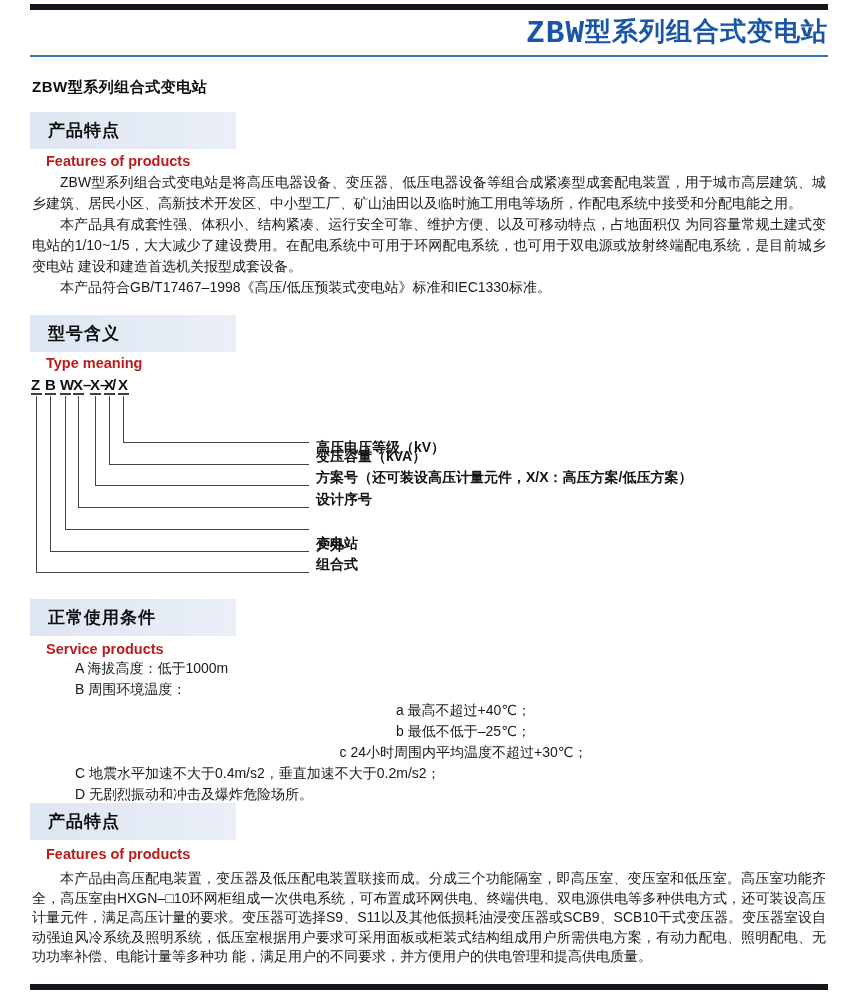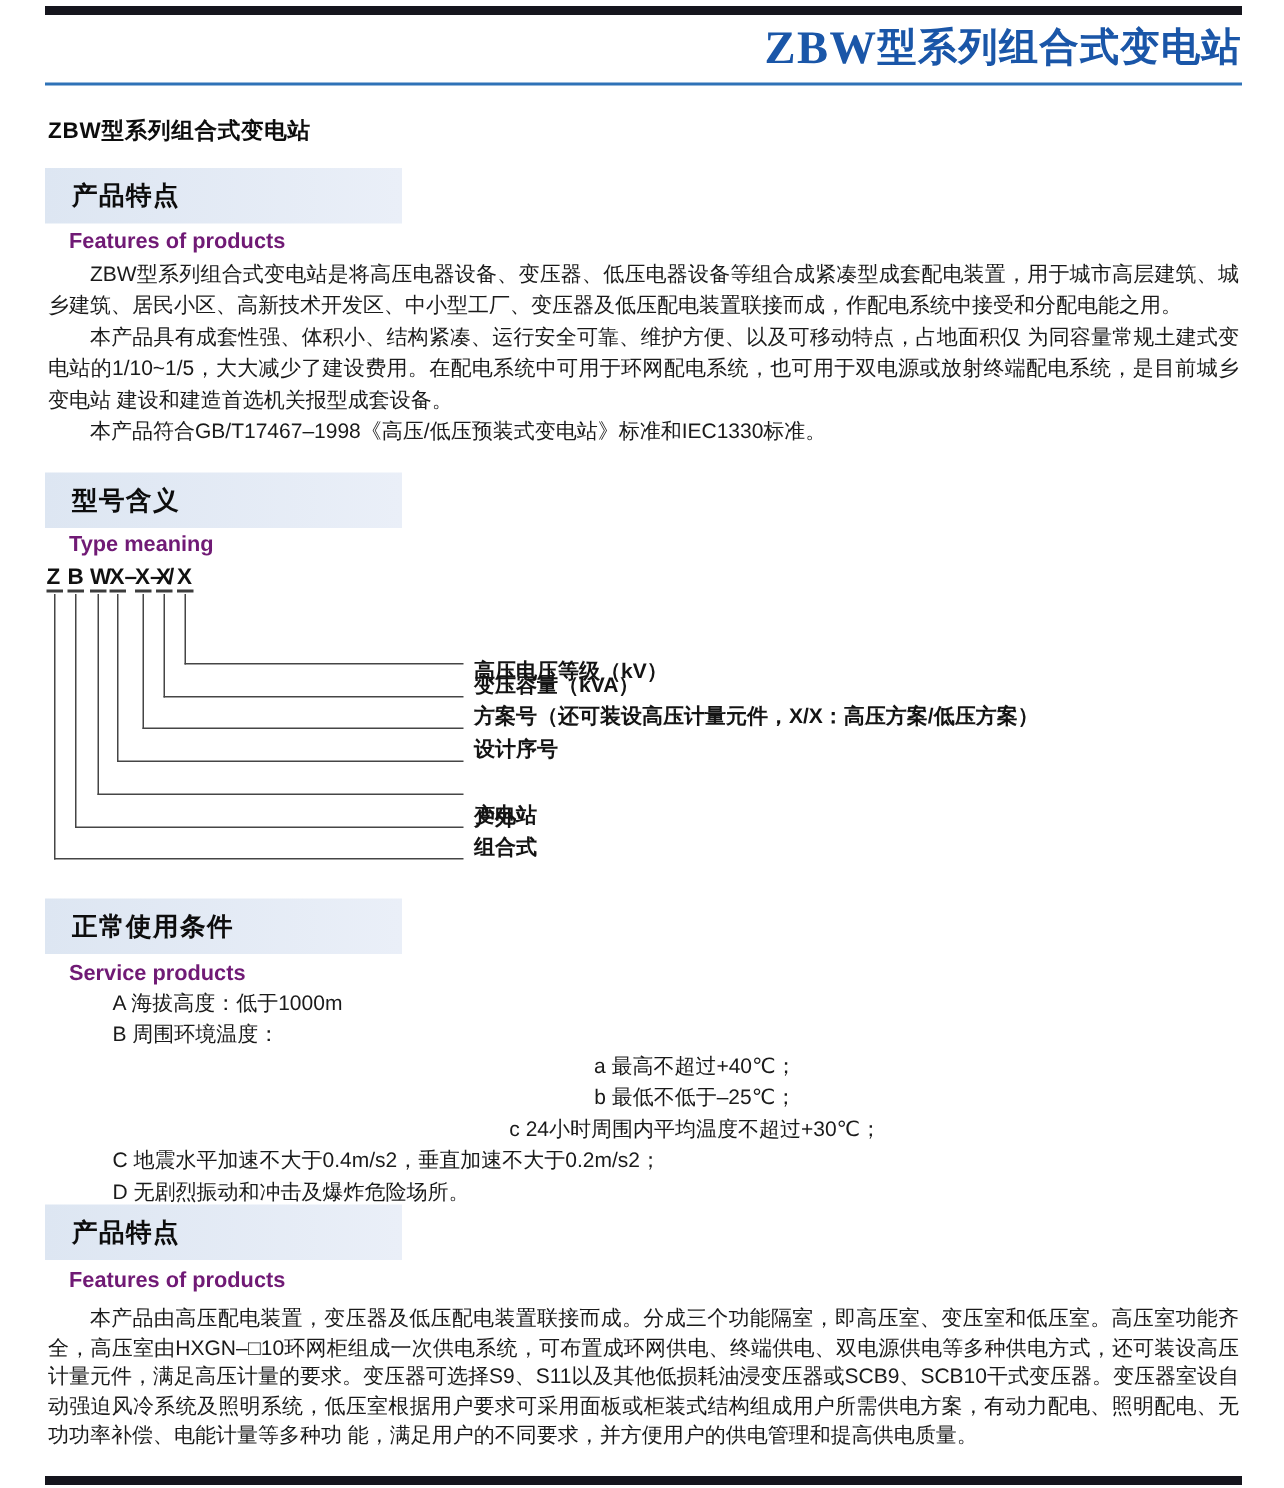--- a/index.html
+++ b/index.html
@@ -1,28 +1,28 @@
 <!DOCTYPE html>
 <html style="--accent-blue: #1a56a8; --rule-blue: #2e72b7; --section-bg: #dde6f2; --edge-bar: #15151d; --text: #1a1a1a;"><head>
 <meta charset="utf-8">
 <style>
   html,body{margin:0;padding:0;background:#ffffff;}
   .page{position:relative;width:856px;height:992px;background:#fff;overflow:hidden;
         font-family:"Liberation Sans","DejaVu Sans",sans-serif;color:var(--text,#1a1a1a);}
   .topbar{position:absolute;left:30px;top:4px;width:798px;height:6px;background:var(--edge-bar,#15151d);}
   .bottombar{position:absolute;left:30px;top:984px;width:798px;height:6px;background:var(--edge-bar,#15151d);}
   .hdr{position:absolute;right:28px;top:14px;white-space:nowrap;color:var(--accent-blue,#1a56a8);}
-  .hdr-zbw{font-family:Liberation Serif, serif;font-weight:bold;font-size:31px;letter-spacing:1px;vertical-align:-2px;}
+  .hdr-zbw{font-family:Liberation Mono, monospace;font-weight:bold;font-size:31px;letter-spacing:1px;vertical-align:-2px;}
   .hdr-cn{font-weight:bold;font-size:26px;letter-spacing:1px;font-family:Liberation Serif, serif;}
   .bluerule{position:absolute;left:30px;top:55px;width:798px;height:2px;background:var(--rule-blue,#2e72b7);}
   .doc-title{position:absolute;left:32px;top:78px;margin:0;font-size:15px;font-weight:bold;color:#0d0d0d;letter-spacing:.5px;}
-  .secbar{position:absolute;left:30px;width:238px;height:37px;
+  .secbar{position:absolute;left:30px;width:206px;height:37px;
           background:linear-gradient(to right,var(--section-bg,#dde6f2),#eaeff8);}
   .secbar span{display:block;line-height:37px;padding-left:18px;font-size:17px;font-weight:bold;color:#0d0d0d;letter-spacing:1px;}
-  .en-h{position:absolute;left:46px;font-size:14.5px;font-weight:bold;color:#701a75;}
+  .en-h{position:absolute;left:46px;font-size:14.5px;font-weight:bold;color:#b91c1c;}
   .paras{position:absolute;left:32px;width:794px;}
   .paras p{margin:0;text-indent:2em;text-align:justify;font-size:14px;line-height:21px;}
   #paras2 p{line-height:19.5px;}
   #conds{position:absolute;top:658px;left:0;width:830px;}
   .cond-line{font-size:14px;line-height:21px;white-space:nowrap;}
   .cond-line.lv1{margin-left:75px;}
   .cond-line.lv2{margin-left:97px;text-align:center;}
   #diagram{position:absolute;left:0;top:0;width:856px;height:992px;pointer-events:none;}
   .code-tok{position:absolute;top:376px;font-size:15px;font-weight:bold;color:#111;}
   .tick{position:absolute;top:393px;width:11px;height:2px;background:#3d3d3d;}
@@ -41,21 +41,21 @@
   </div>
   <div class="bluerule"></div>
 
   <h1 class="doc-title">ZBW型系列组合式变电站</h1>
 
   <div class="secbar" style="top:112px">
     <span>产品特点</span>
   </div>
   <div class="en-h" style="top:153px">Features of products</div>
   <div class="paras" id="paras1" style="top:172px">
-      <p>ZBW型系列组合式变电站是将高压电器设备、变压器、低压电器设备等组合成紧凑型成套配电装置，用于城市高层建筑、城乡建筑、居民小区、高新技术开发区、中小型工厂、变压器及低压配电装置联接而成，作配电系统中接受和分配电能之用。</p>
+      <p>ZBW型系列组合式变电站是将高压电器设备、变压器、低压电器设备等组合成紧凑型成套配电装置，用于城市高层建筑、城乡建筑、居民小区、高新技术开发区、中小型工厂、矿山油田以及临时施工用电等场所，作配电系统中接受和分配电能之用。</p>
       <p>本产品具有成套性强、体积小、结构紧凑、运行安全可靠、维护方便、以及可移动特点，占地面积仅 为同容量常规土建式变电站的1/10~1/5，大大减少了建设费用。在配电系统中可用于环网配电系统，也可用于双电源或放射终端配电系统，是目前城乡变电站 建设和建造首选机关报型成套设备。</p>
       <p>本产品符合GB/T17467–1998《高压/低压预装式变电站》标准和IEC1330标准。</p>
     </div>
 
   <div class="secbar" style="top:315px">
     <span>型号含义</span>
   </div>
   <div class="en-h" style="top:355px">Type meaning</div>
   <div id="diagram">
       <span class="code-tok" style="left: 31px;">Z</span>

